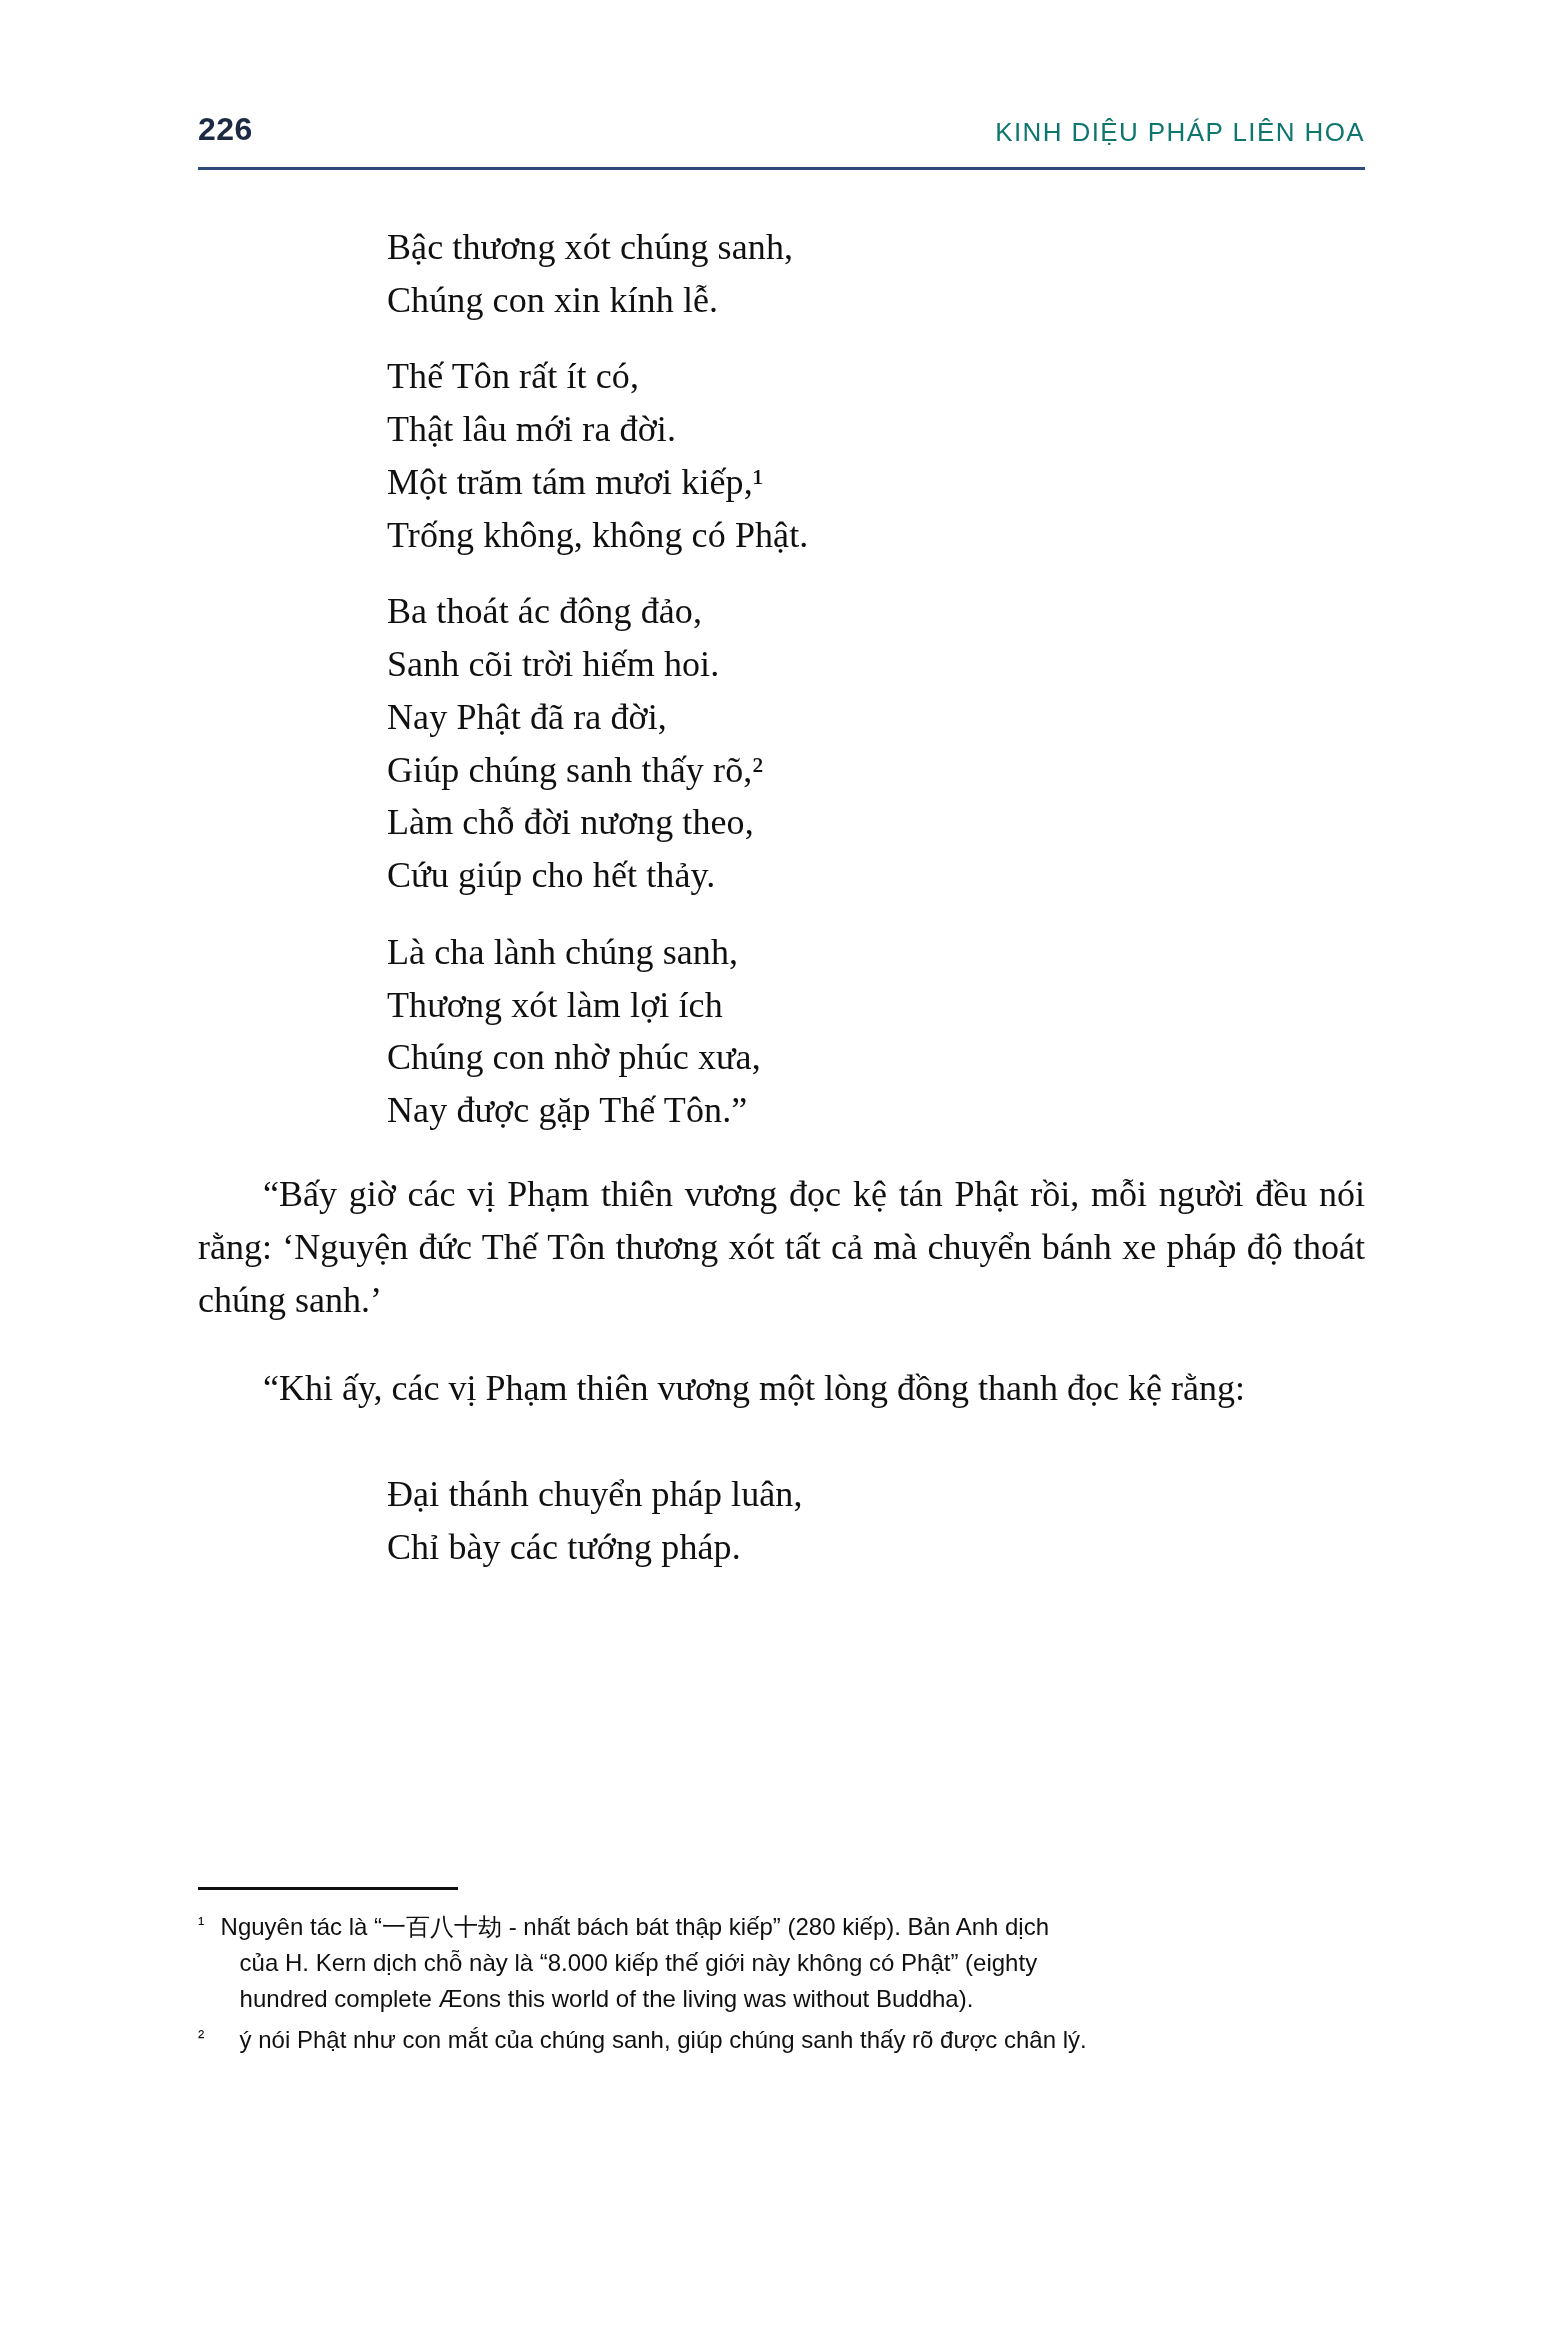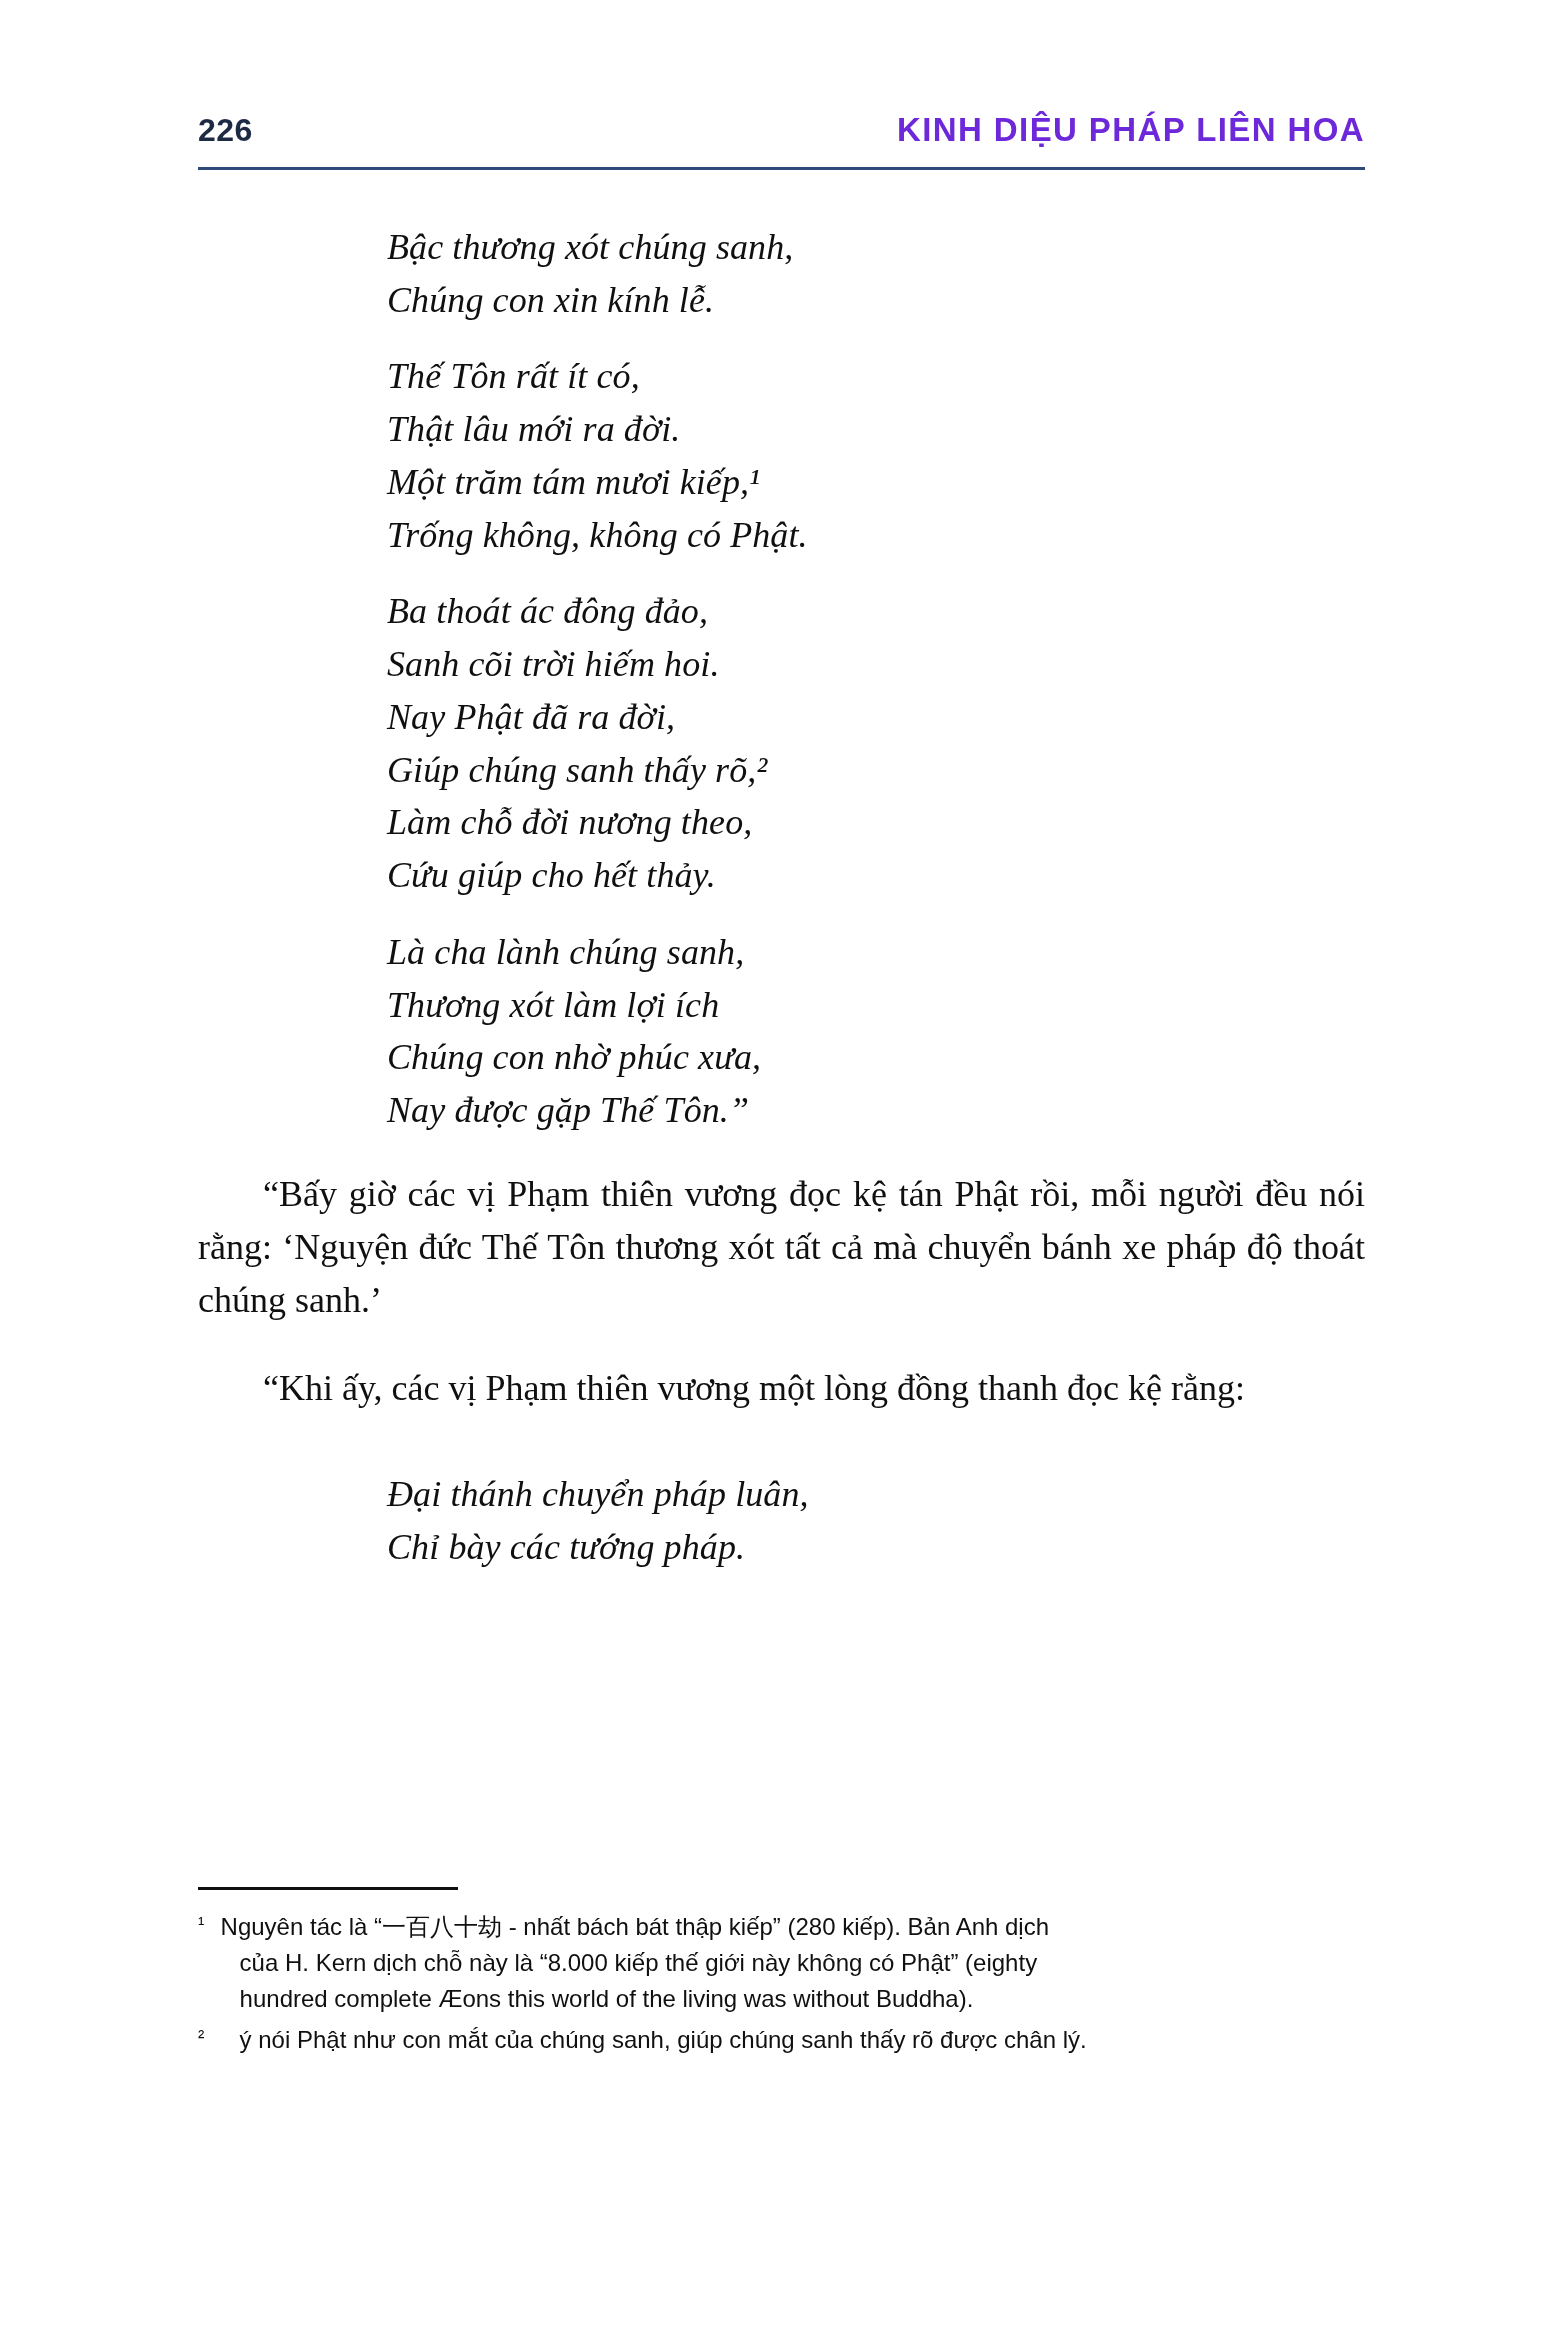--- a/index.html
+++ b/index.html
@@ -36,24 +36,24 @@
   }
   .folio {
     font-family: "Liberation Sans", sans-serif;
     font-weight: bold;
     font-size: 32px;
     letter-spacing: 0.4px;
     color: #1d2a44;
   }
   .running-head {
     font-family: "Liberation Sans", sans-serif;
-    font-weight: bold;
-    font-size: 33px;
+    font-weight: normal;
+    font-size: 26px;
     letter-spacing: 1.4px;
-    color: #6d28d9;
+    color: #0f766e;
   }
   .header-rule {
     position: absolute;
     left: 198px;
     top: 167px;
     width: 1167px;
     height: 2.6px;
     background: #2d4a7a;
   }
 
@@ -69,21 +69,20 @@
     margin-left: 189px;
     font-size: 36px;
     line-height: 1.465;
     letter-spacing: 0.1px;
   }
   .verse-block + .verse-block {
     margin-top: 24px;
   }
   .verse-line {
     white-space: nowrap;
-    font-style: italic;
   }
 
   .para {
     font-size: 36px;
     line-height: 1.47;
     text-align: justify;
     text-indent: 65px;
     margin-top: 31px;
     hyphens: none;
   }

